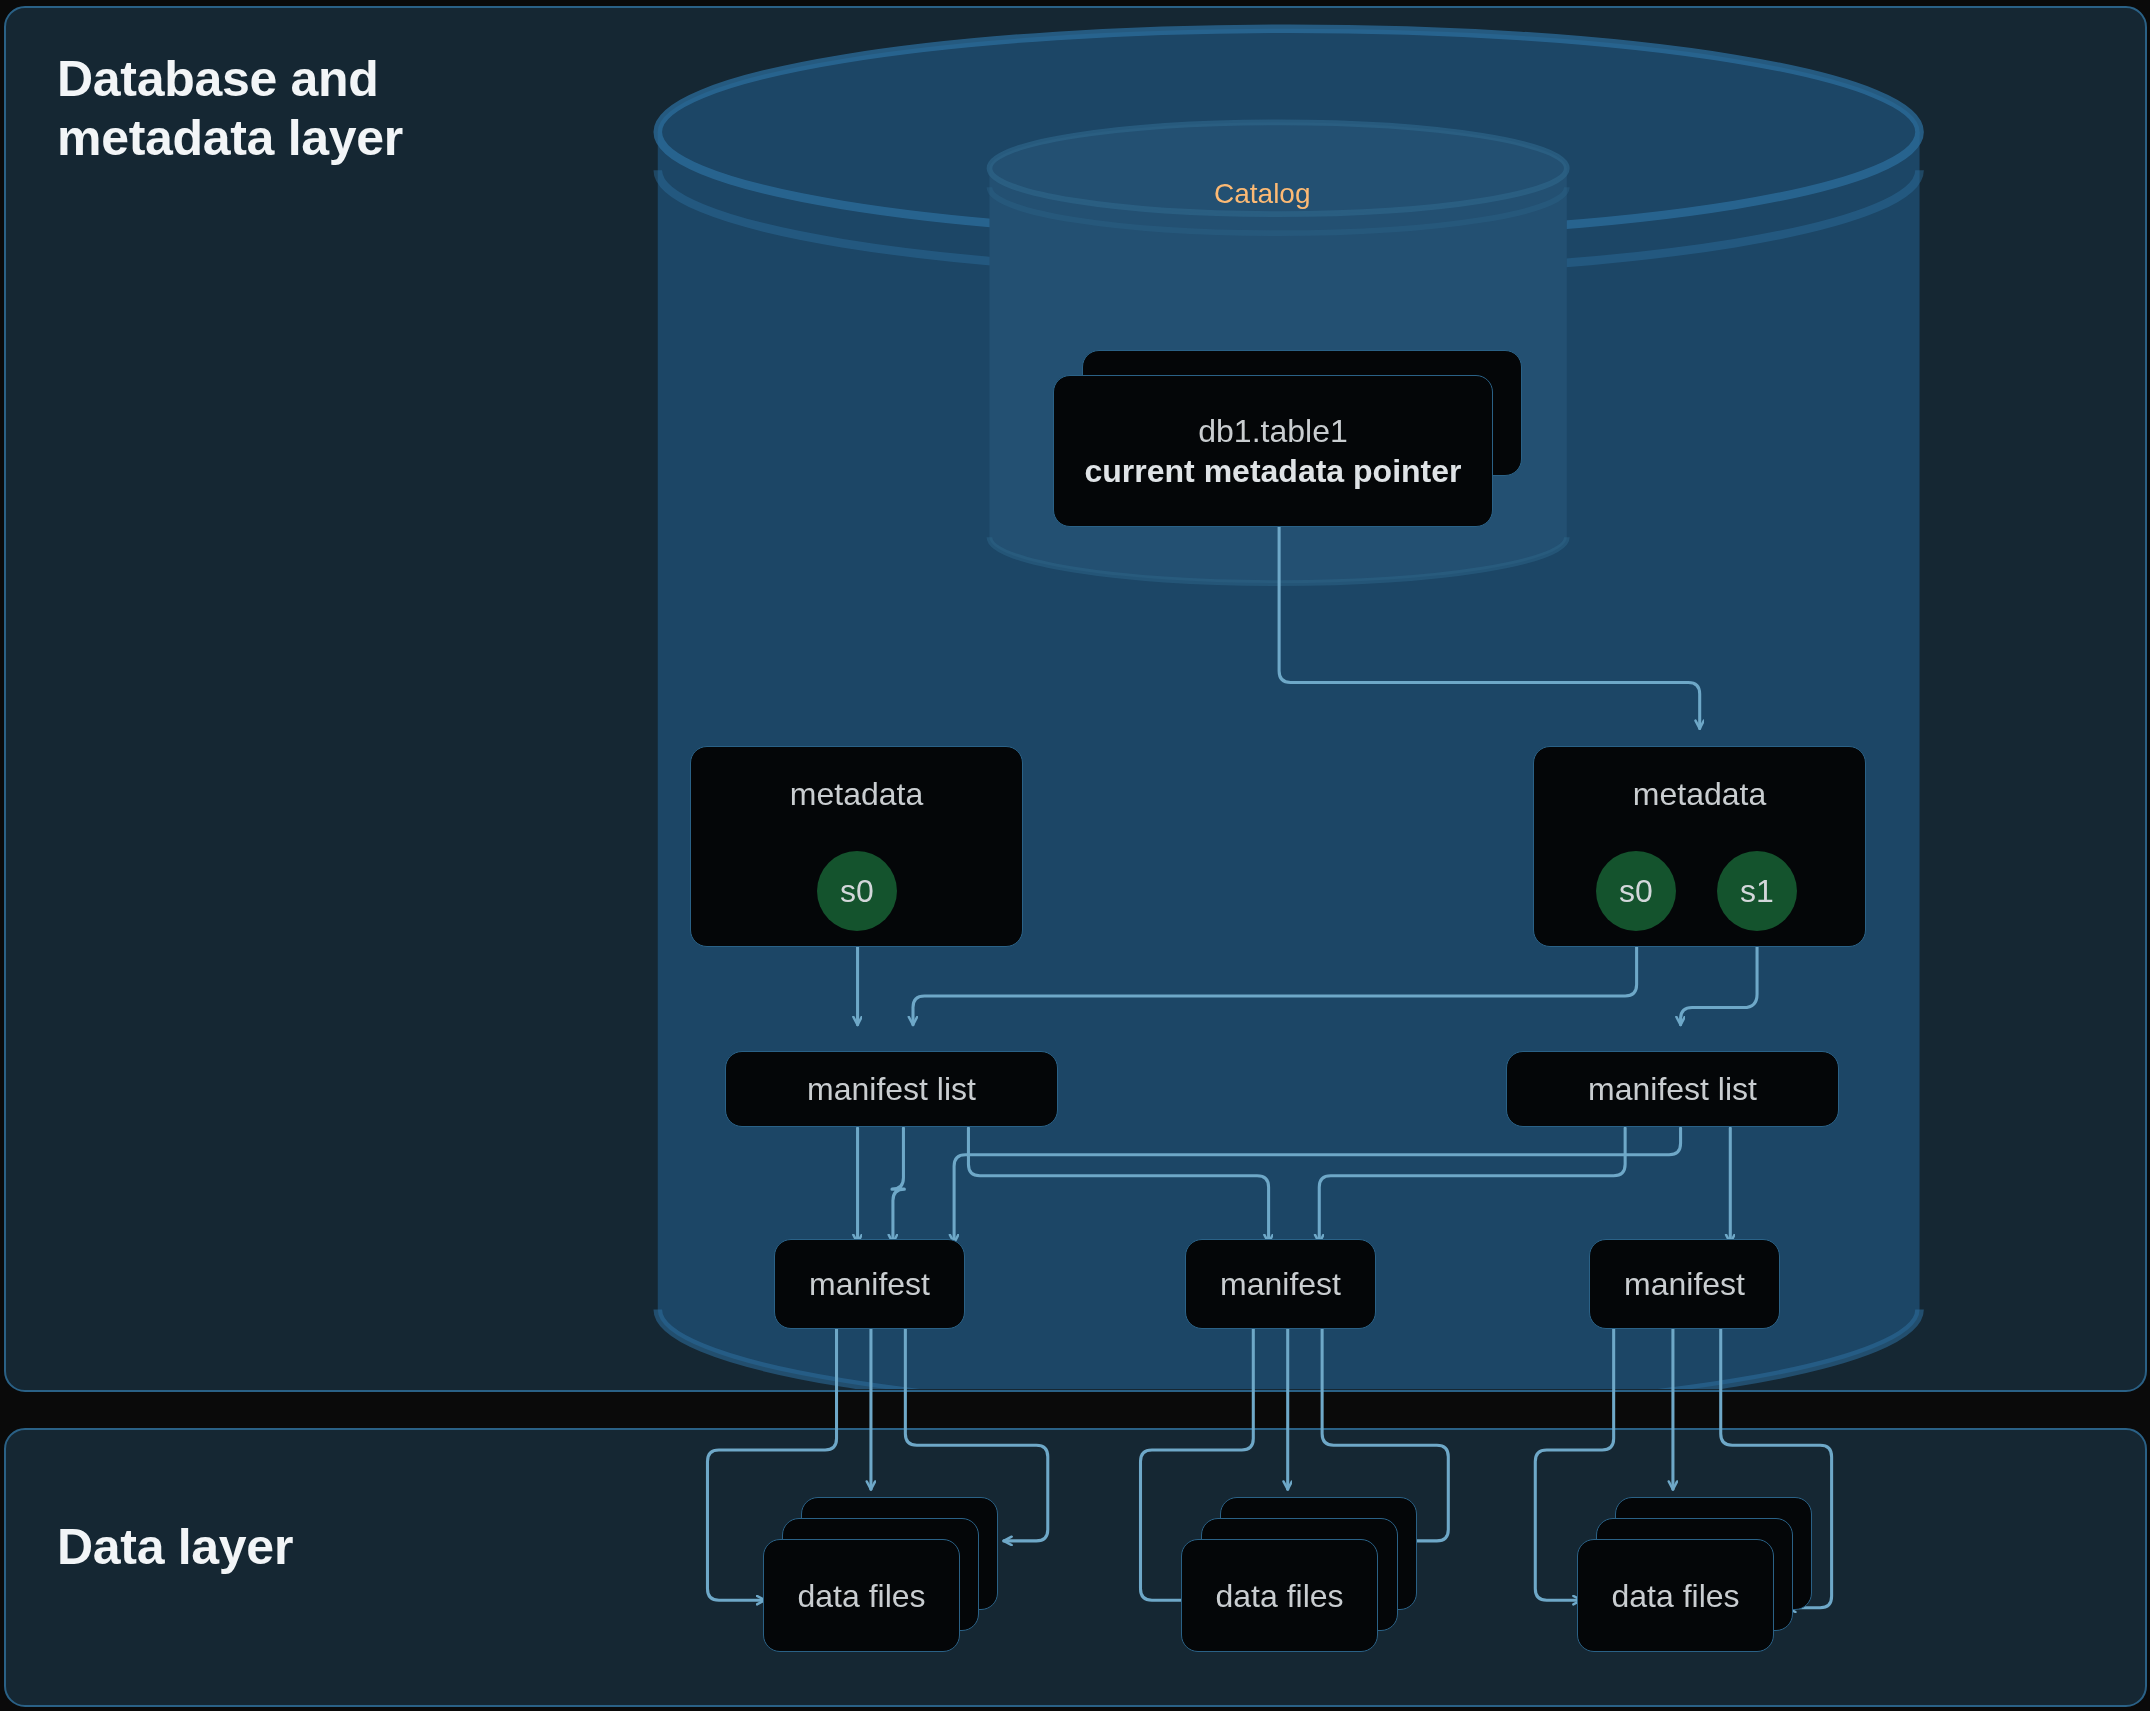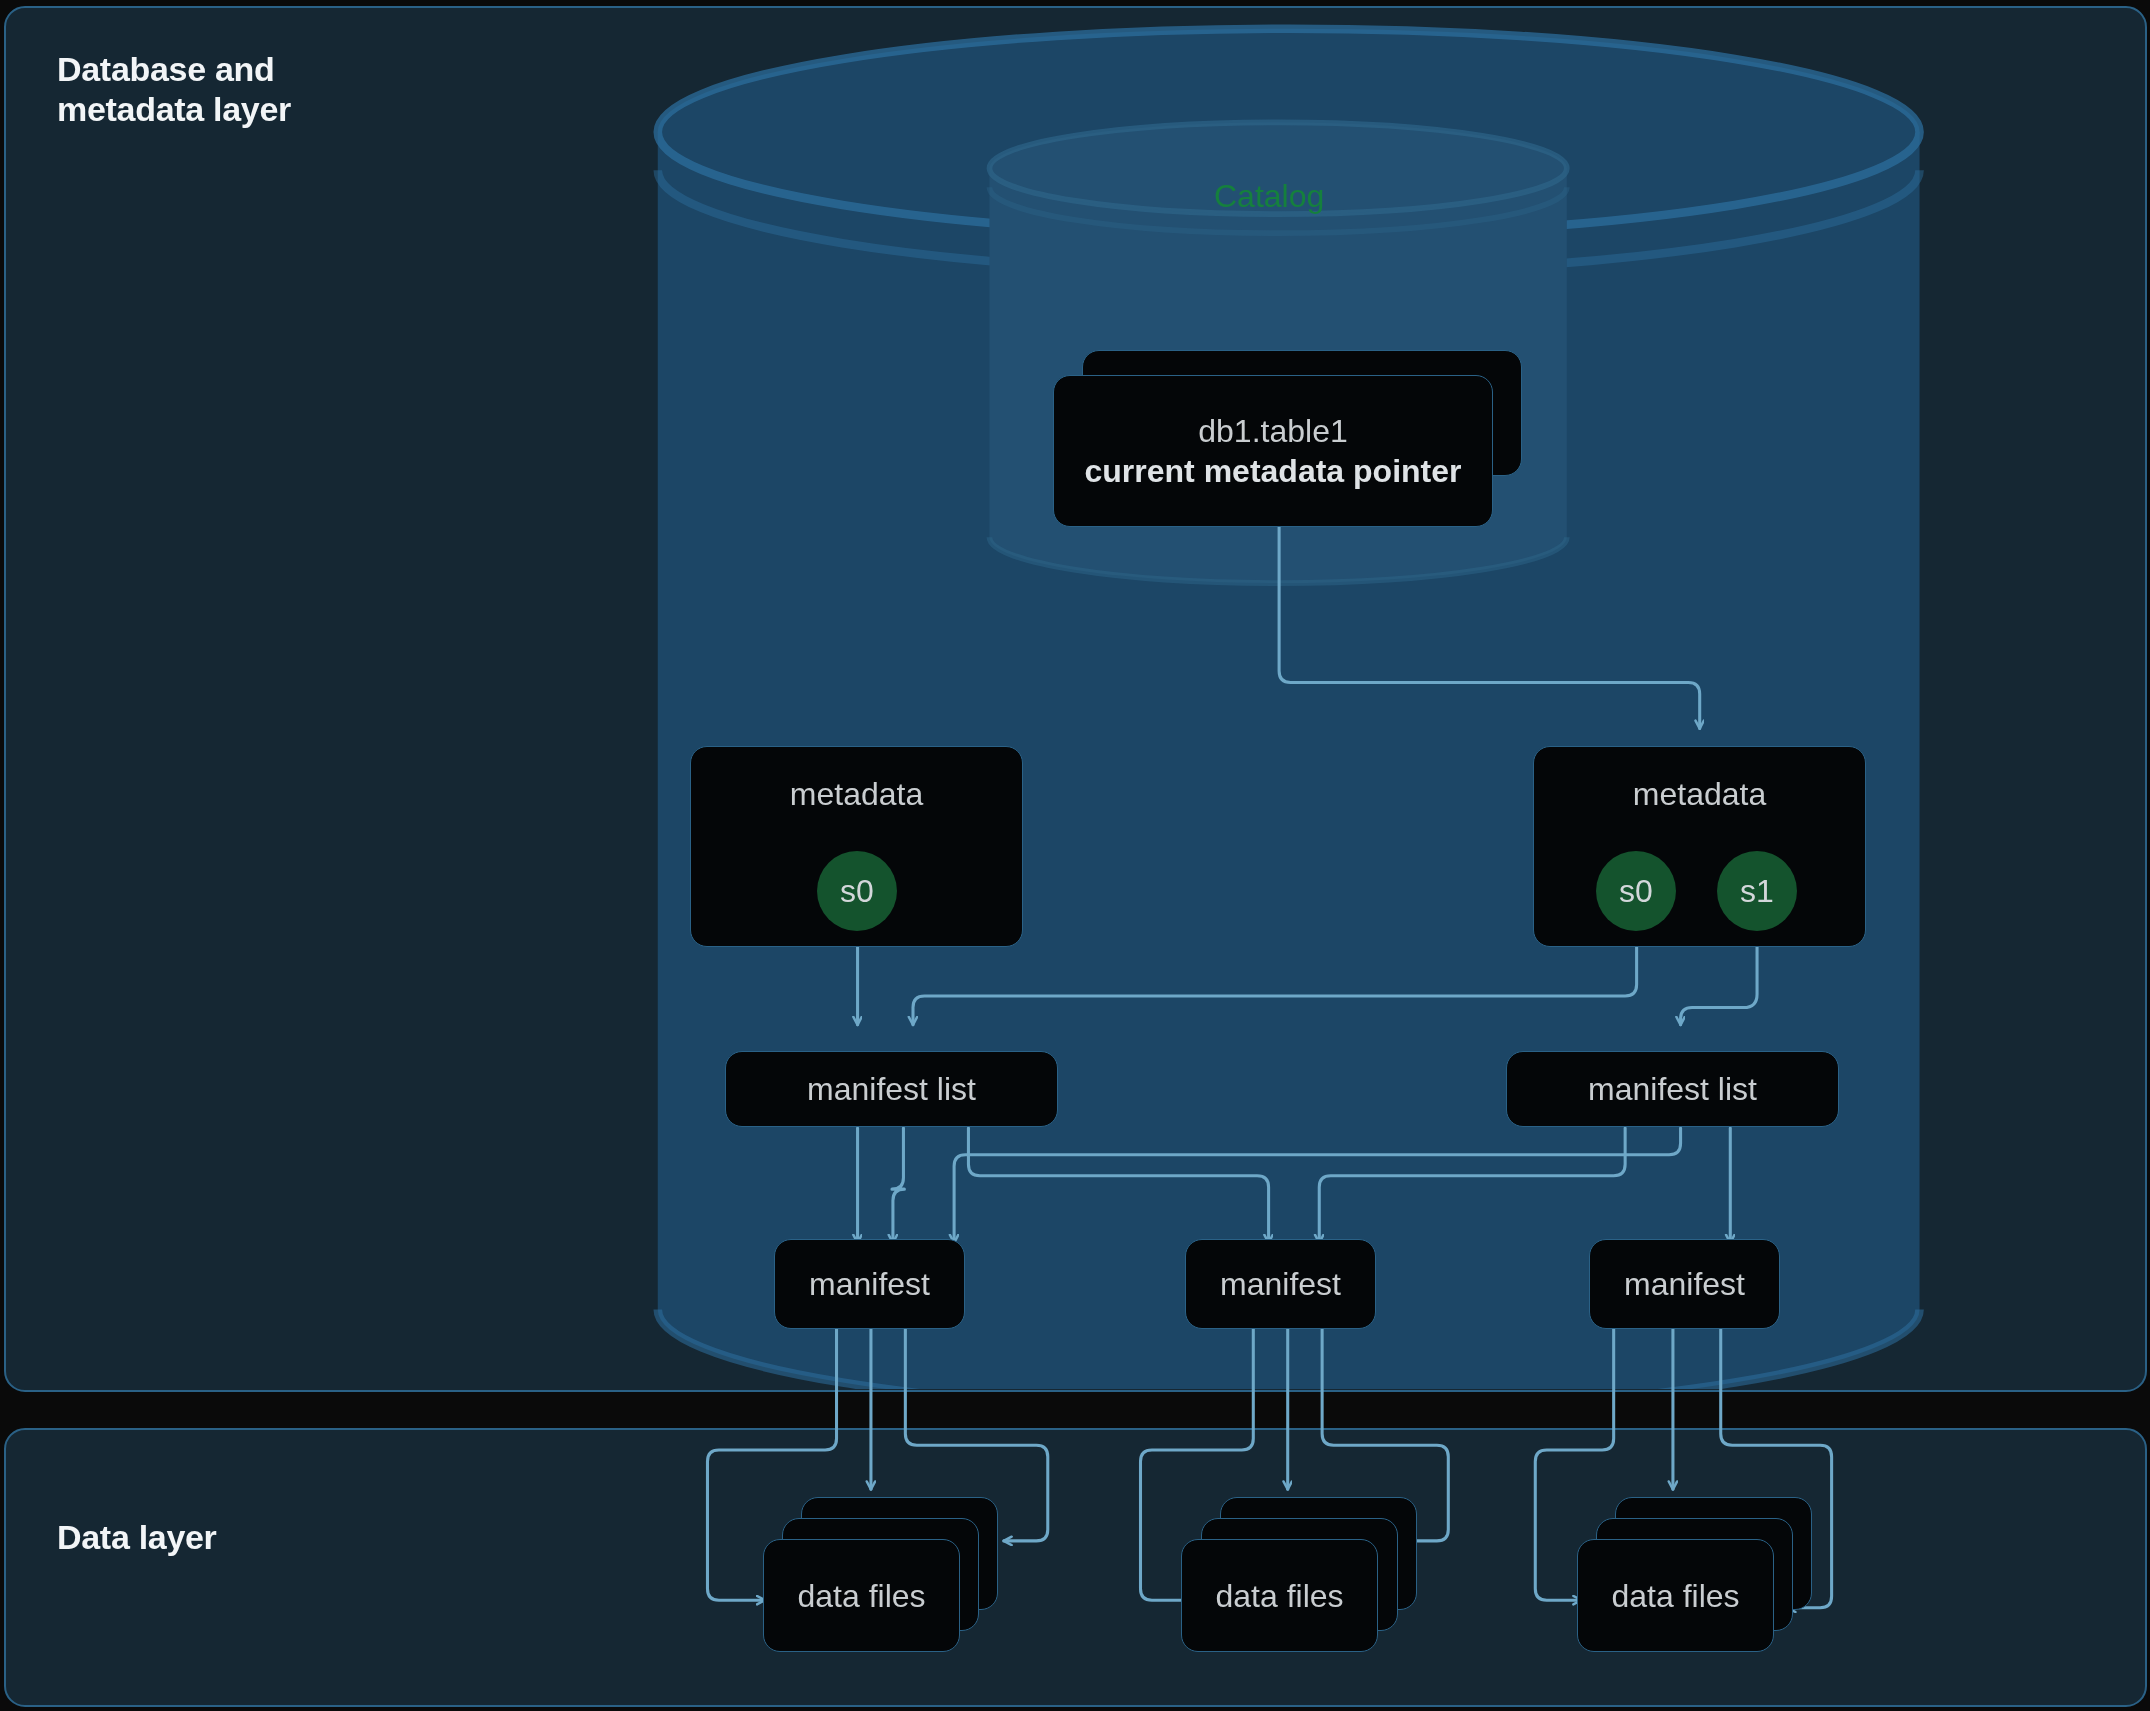--- a/index.html
+++ b/index.html
@@ -1,32 +1,32 @@
 <!DOCTYPE html>
 <html><head>
 <meta charset="utf-8">
 <style>
   html,body{margin:0;padding:0;background:#0a0a0a;}
   body{width:2151px;height:1712px;font-family:"Liberation Sans",sans-serif;overflow:hidden;}
   #root{position:relative;width:2151px;height:1712px;background:#0a0a0a;}
   .panel{position:absolute;background:#152733;border:2.9px solid #2a6186;border-radius:21px;box-sizing:border-box;}
   #panel-meta{left:3.8px;top:5.7px;width:2143px;height:1386px;}
   #panel-data{left:3.8px;top:1428px;width:2143px;height:279px;}
-  .panel-title{position:absolute;color:#f2f5f7;font-size:34px;font-weight:bold;line-height:1.17;letter-spacing:-0.3px;white-space:pre-line;}
+  .panel-title{position:absolute;color:#f2f5f7;font-size:50px;font-weight:bold;line-height:1.17;letter-spacing:-0.3px;white-space:pre-line;}
   #title-meta{left:57px;top:50px;}
   #title-data{left:57px;top:1496px;margin-top:22px;}
   svg#canvas{position:absolute;left:0;top:0;width:2151px;height:1712px;pointer-events:none;}
   .node{position:absolute;background:#040608;border:1.9px solid #2a6186;border-radius:17px;box-sizing:border-box;
         display:flex;flex-direction:column;align-items:center;justify-content:center;color:#c9cdd0;}
   .node-lbl{font-size:32px;color:#c9cdd0;line-height:1.25;text-align:center;}
   .node-lbl.bold{font-weight:bold;color:#dfe3e6;}
   .stack-back{position:absolute;background:#040608;border:1.9px solid #2a6186;border-radius:17px;box-sizing:border-box;}
   .circle{position:absolute;border-radius:50%;background:#14532d;display:flex;align-items:center;justify-content:center;
           color:#d3d7da;font-size:32px;}
-  #catalog-label{position:absolute;color:#15803d;font-size:32px;}
+  #catalog-label{position:absolute;color:#fdba74;font-size:28px;}
 </style>
 </head>
 <body>
 
 <div id="root">
 
   <div class="panel" id="panel-meta"></div>
   <div class="panel" id="panel-data"></div>
 
   <svg id="canvas" viewBox="0 0 2250 1791">

